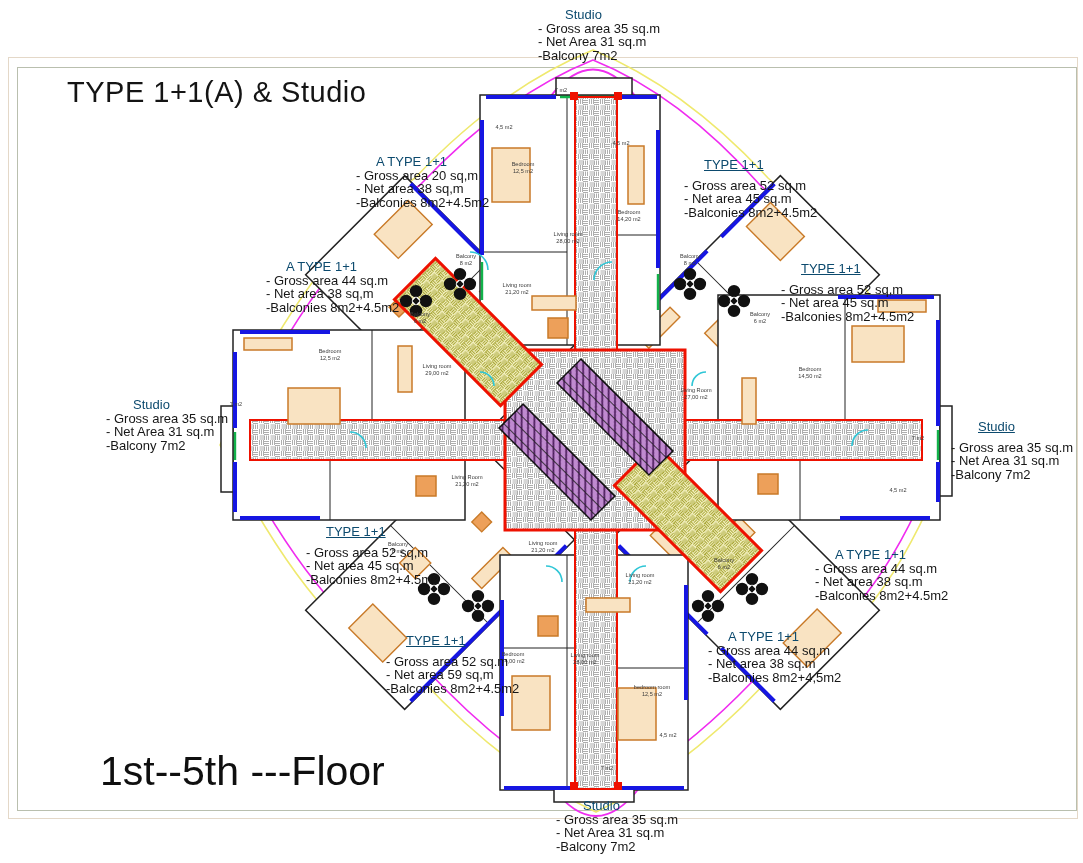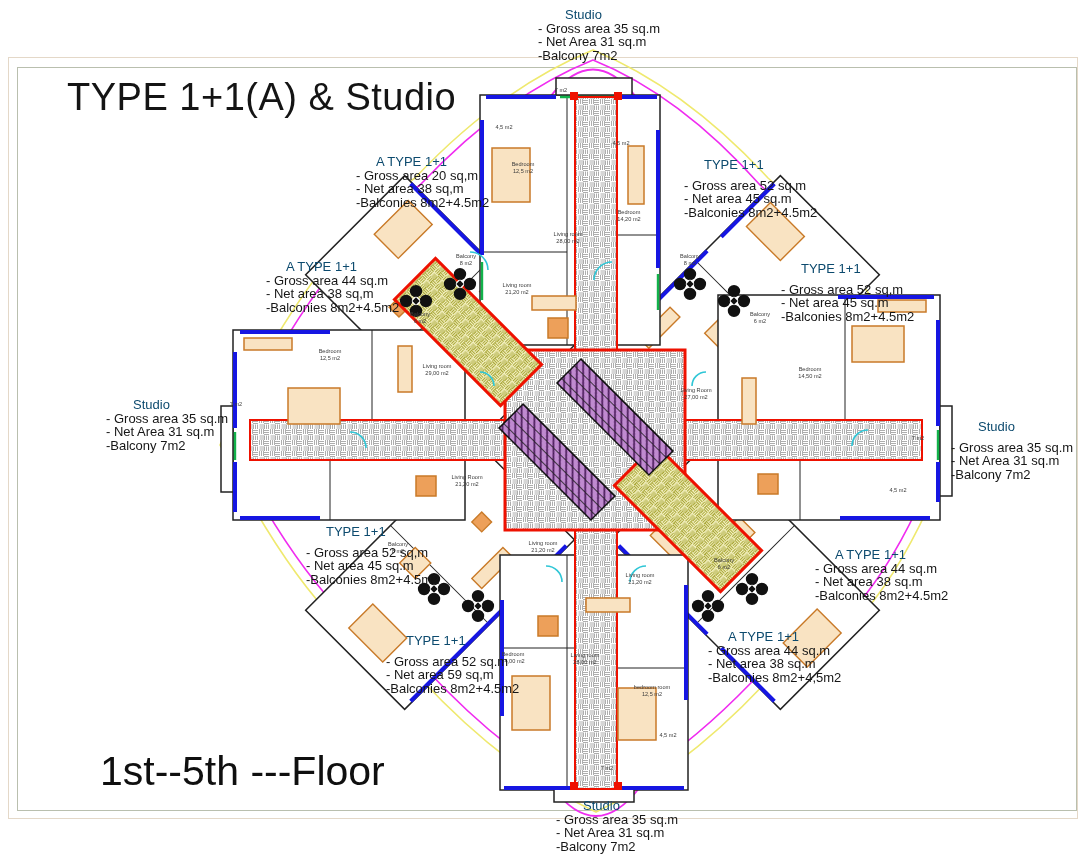--- a/index.html
+++ b/index.html
@@ -4,26 +4,26 @@
 <style>
   html,body{margin:0;padding:0;background:#fff;}
   .canvas{position:relative;width:1083px;height:863px;background:#fff;overflow:hidden;
           font-family:"Liberation Sans",sans-serif;}
   .frame-outer{position:absolute;left:8px;top:57px;width:1068px;height:760px;
                border:1px solid #e4d8c8;}
   .frame-inner{position:absolute;left:17px;top:67px;width:1058px;height:742px;
                border:1px solid #b9bfae;}
   svg.plan{position:absolute;left:0;top:0;}
   svg text{font-family:"Liberation Sans",sans-serif;fill:#3c3c3c;font-size:5.6px;text-anchor:middle;}
-  .title{position:absolute;left:67px;top:76px;font-size:38px;color:#141414;letter-spacing:.5px;}
+  .title{position:absolute;left:67px;top:76px;font-size:29px;color:#141414;letter-spacing:.5px;}
   .floor{position:absolute;left:100px;top:748px;font-size:41px;color:#0f0f0f;}
   .unit{position:absolute;font-size:13px;line-height:13.5px;color:#161616;white-space:nowrap;}
   .unit-name{color:#0c4a6e;margin-left:20px;}
   .unit.studio .unit-name{margin-left:27px;}
-  .unit.gap .unit-name{margin-bottom:7px;}
+  .unit.gap .unit-name{margin-bottom:7px;text-decoration:underline;}
 </style>
 </head>
 <body>
 
 <div class="canvas">
 
   <div class="frame-outer"></div>
   <div class="frame-inner"></div>
 
   <svg class="plan" width="1083" height="863" viewBox="0 0 1083 863">

